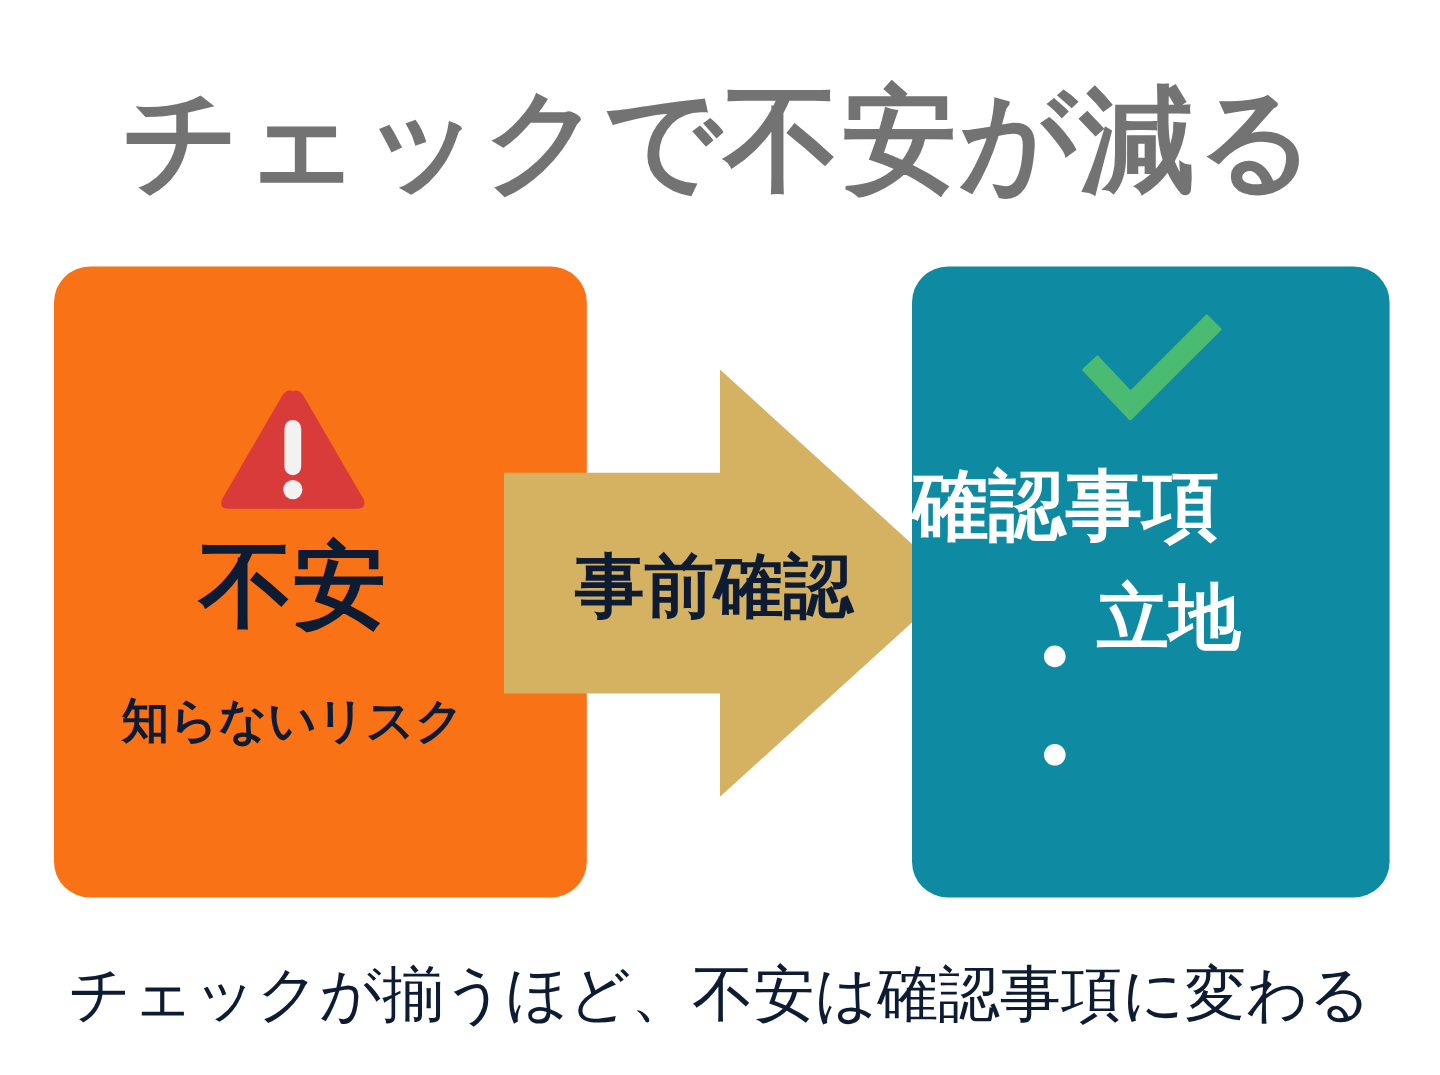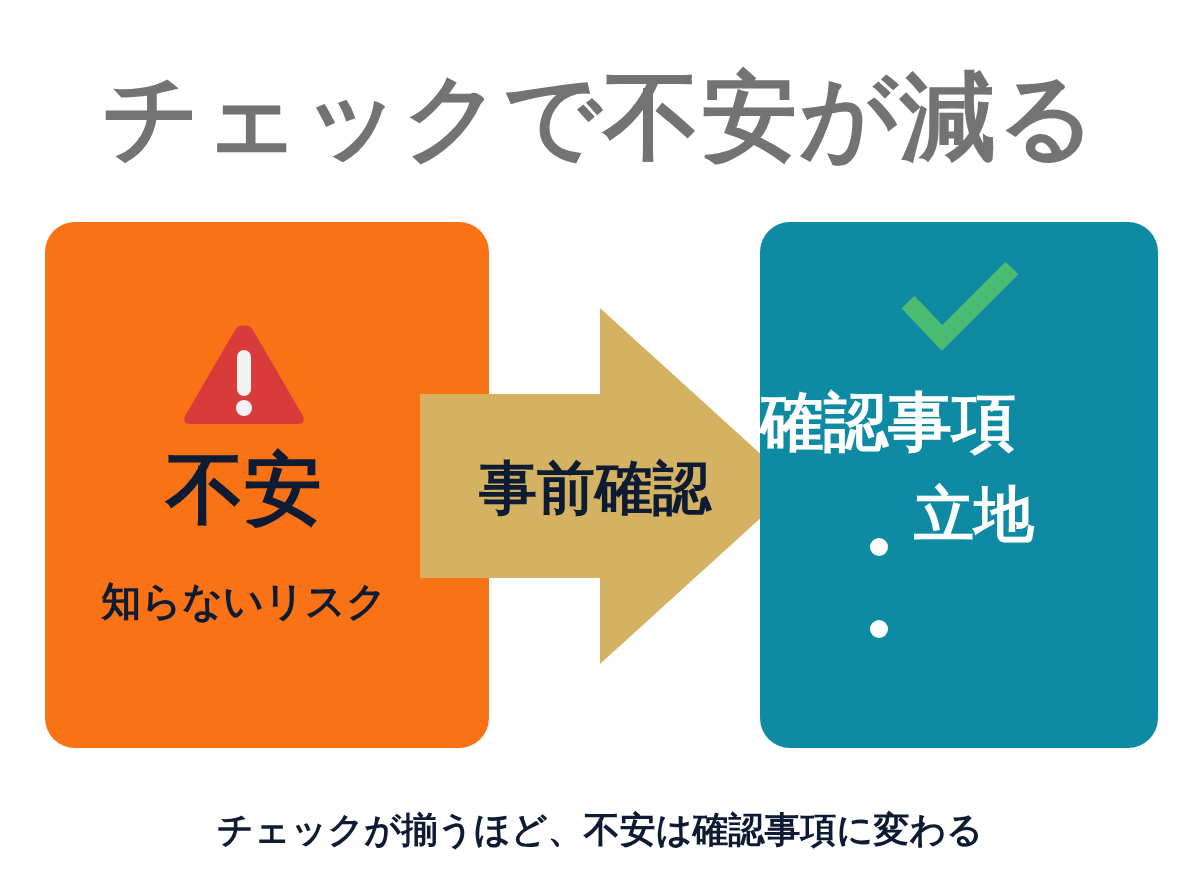--- a/index.html
+++ b/index.html
@@ -44,21 +44,21 @@
   .right-list li {
     display:flex; align-items:flex-end; height:82px; color:#ffffff;
     font-size:60px; font-weight:bold;
   }
   .bullet {
     display:inline-block; width:18px; height:18px; border-radius:50%; background:#ffffff;
     margin-right:26px;
   }
   .footer {
     position:absolute; left:0; top:800px; width:1200px; text-align:center;
-    font-size:36px; font-weight:bold; color:#0d1b33; line-height:60px;
+    font-size:51px; font-weight:normal; color:#0d1b33; line-height:60px;
   }
 </style>
 </head>
 <body>
 
 <div class="title">チェックで不安が減る</div>
 
 <div class="card-left">
   <svg class="warn" viewBox="0 0 126 108">
     <path d="M63 6 Q68 4 72 10 L122 96 Q125 104 116 104 L10 104 Q1 104 4 96 L54 10 Q58 4 63 6 Z" fill="#d93a3a"></path>

